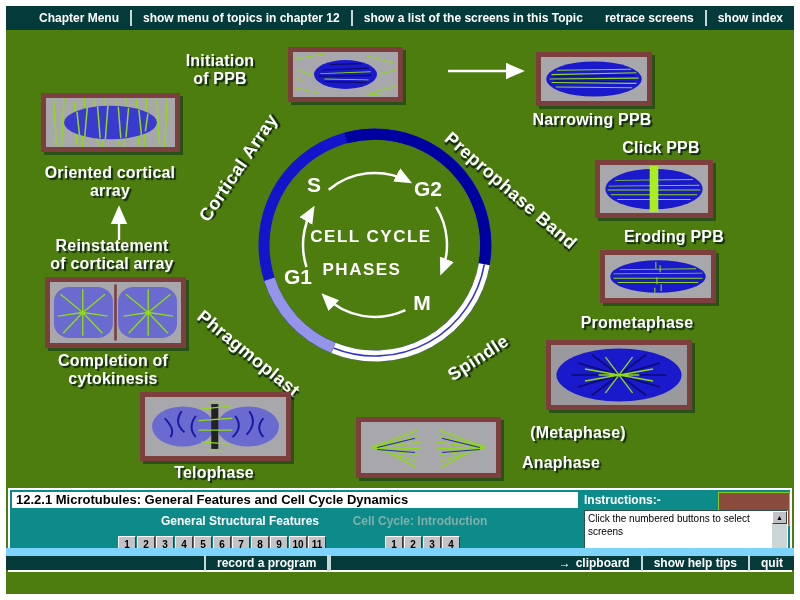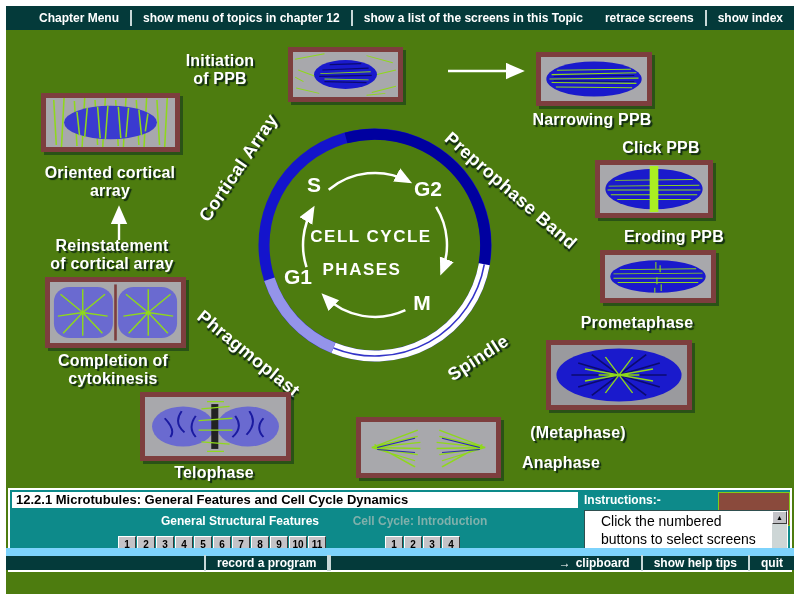--- a/index.html
+++ b/index.html
@@ -57,22 +57,22 @@
   .group-label.cc  { left:320px; width:180px; color:#7fb0ab; }
   .btn-row { position:absolute; top:46px; display:flex; }
   .btn-row.gsf-row { left:108px; }
   .btn-row.cc-row  { left:375px; }
   .num-btn { width:18px; height:17px; margin-right:1px; background:#c3c3c7;
           border:1px solid; border-color:#ffffff #3a3a3a #3a3a3a #ffffff;
           font:bold 10px "Liberation Sans",sans-serif; color:#000; padding:0;
           cursor:pointer; }
   .instr-box { position:absolute; left:574px; top:20px; width:204px; height:56px;
           background:#ffffff; border:1px solid; border-color:#2f4f4f #fff #fff #2f4f4f; }
-  .instr-text { position:absolute; left:16px; top:2px; right:18px; color:#000;
-          font-size:14px; line-height:1.25; }
+  .instr-text { position:absolute; left:3px; top:2px; right:18px; color:#000;
+          font-size:10px; line-height:1.25; }
   .scrollbar { position:absolute; right:0; top:0; bottom:0; width:15px;
           background:#cdd6d6; }
   .scroll-btn { position:absolute; left:0; width:15px; height:13px; background:#c3c3c7;
           border:1px solid; border-color:#ffffff #3a3a3a #3a3a3a #ffffff;
           font-size:7px; color:#000; text-align:center; line-height:11px; cursor:pointer; }
   .scroll-btn.up { top:0; } .scroll-btn.down { bottom:0; }
 </style>
 </head>
 <body>
 

